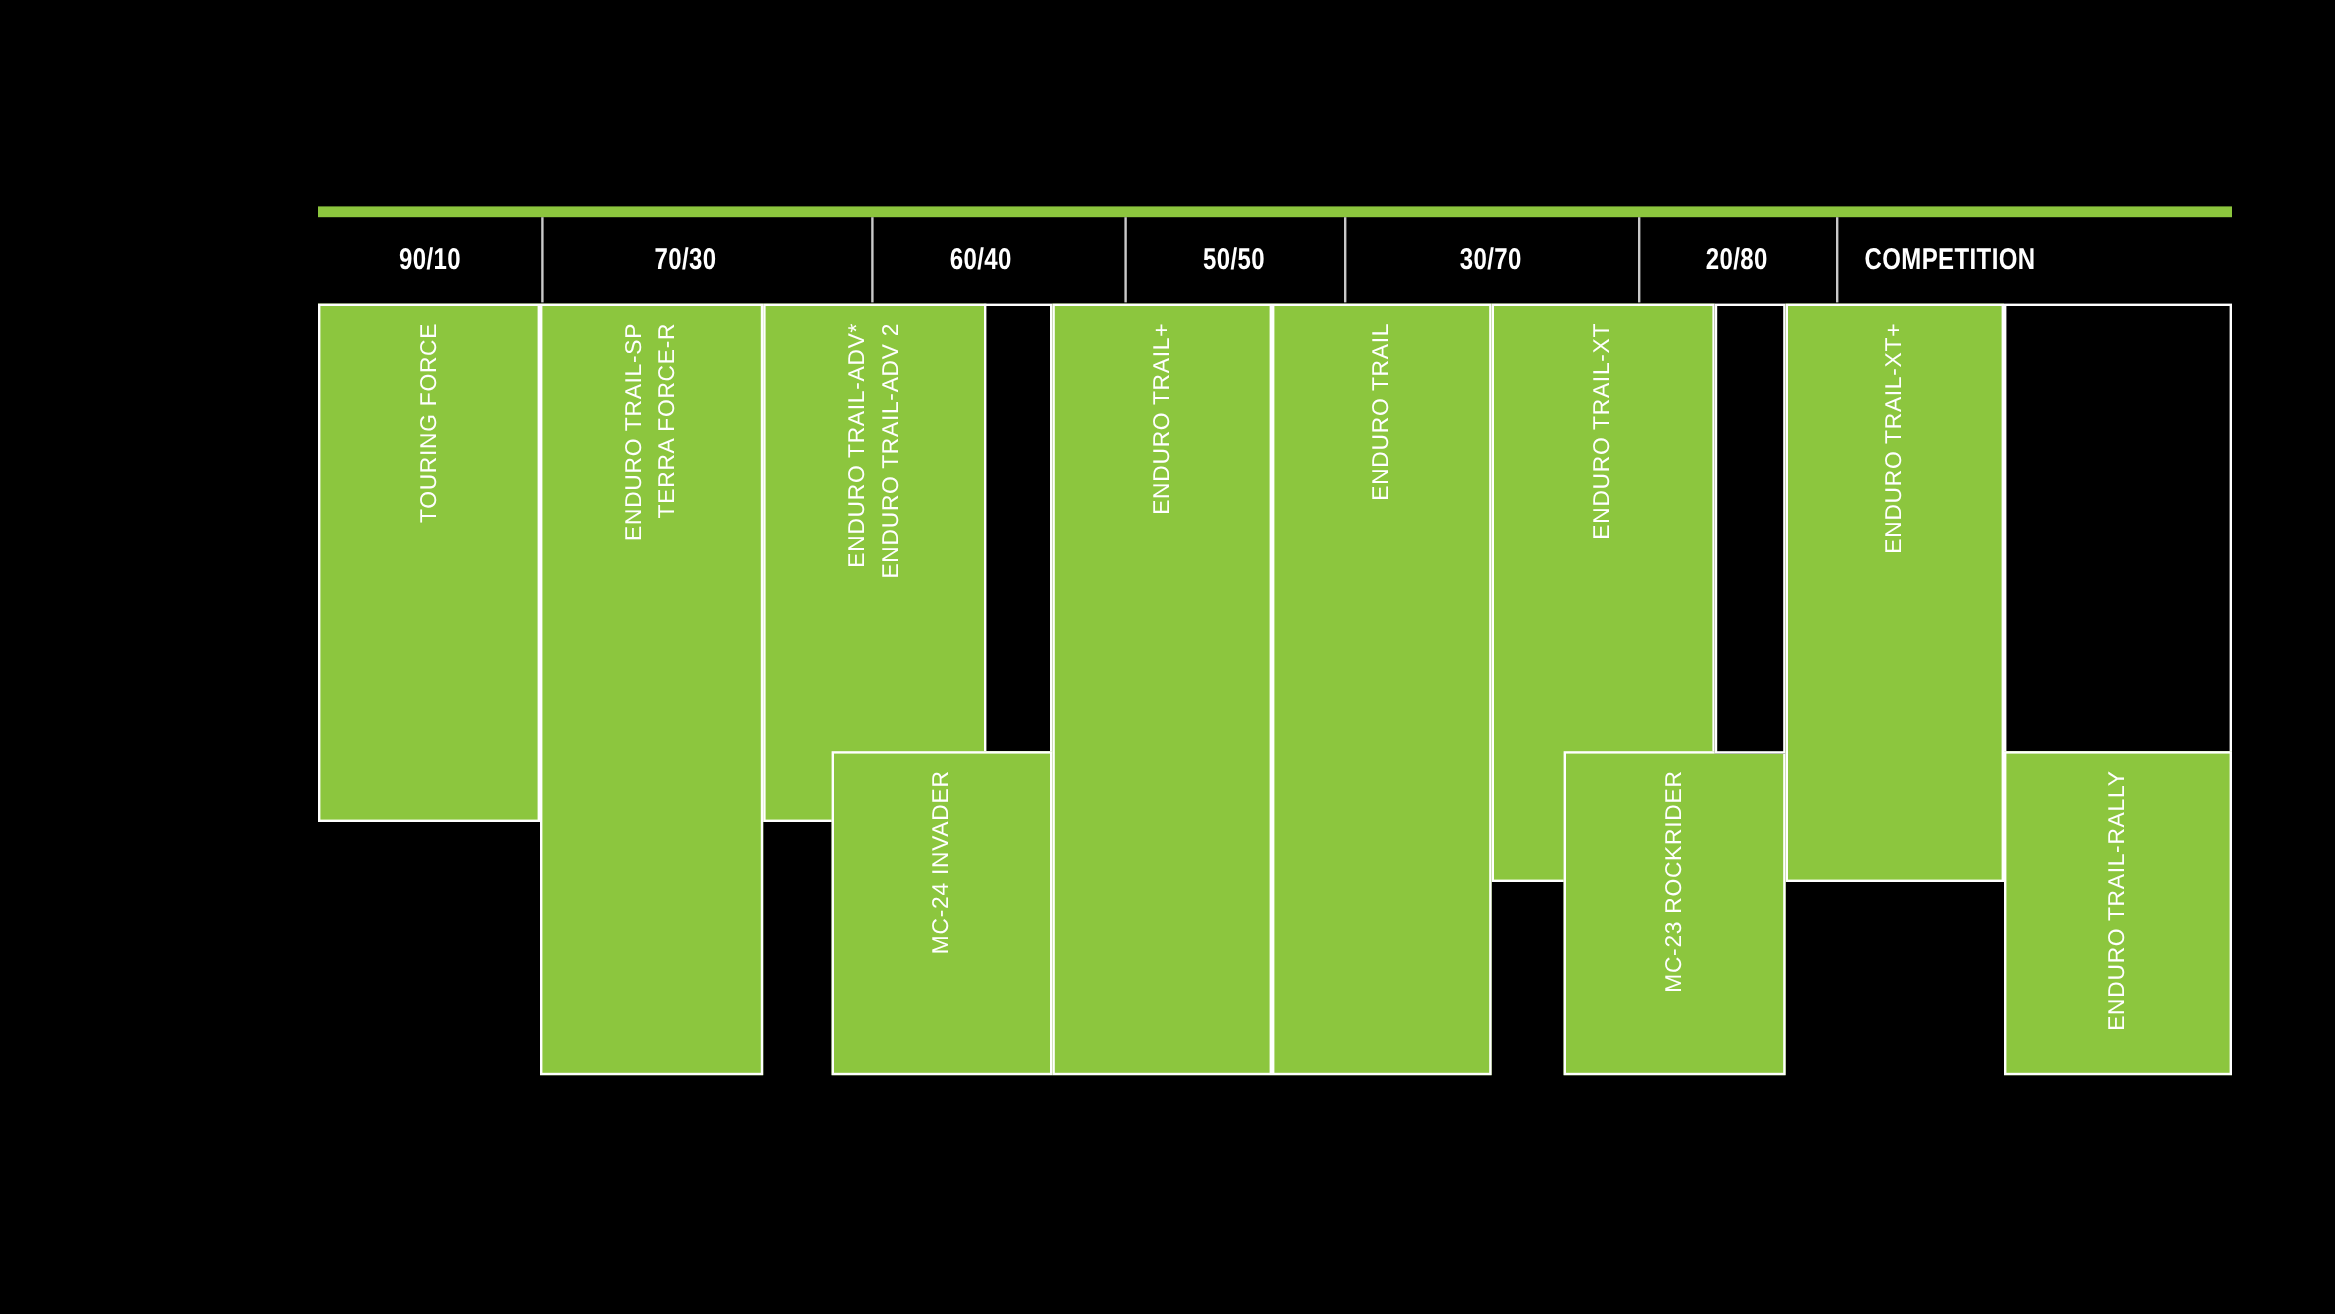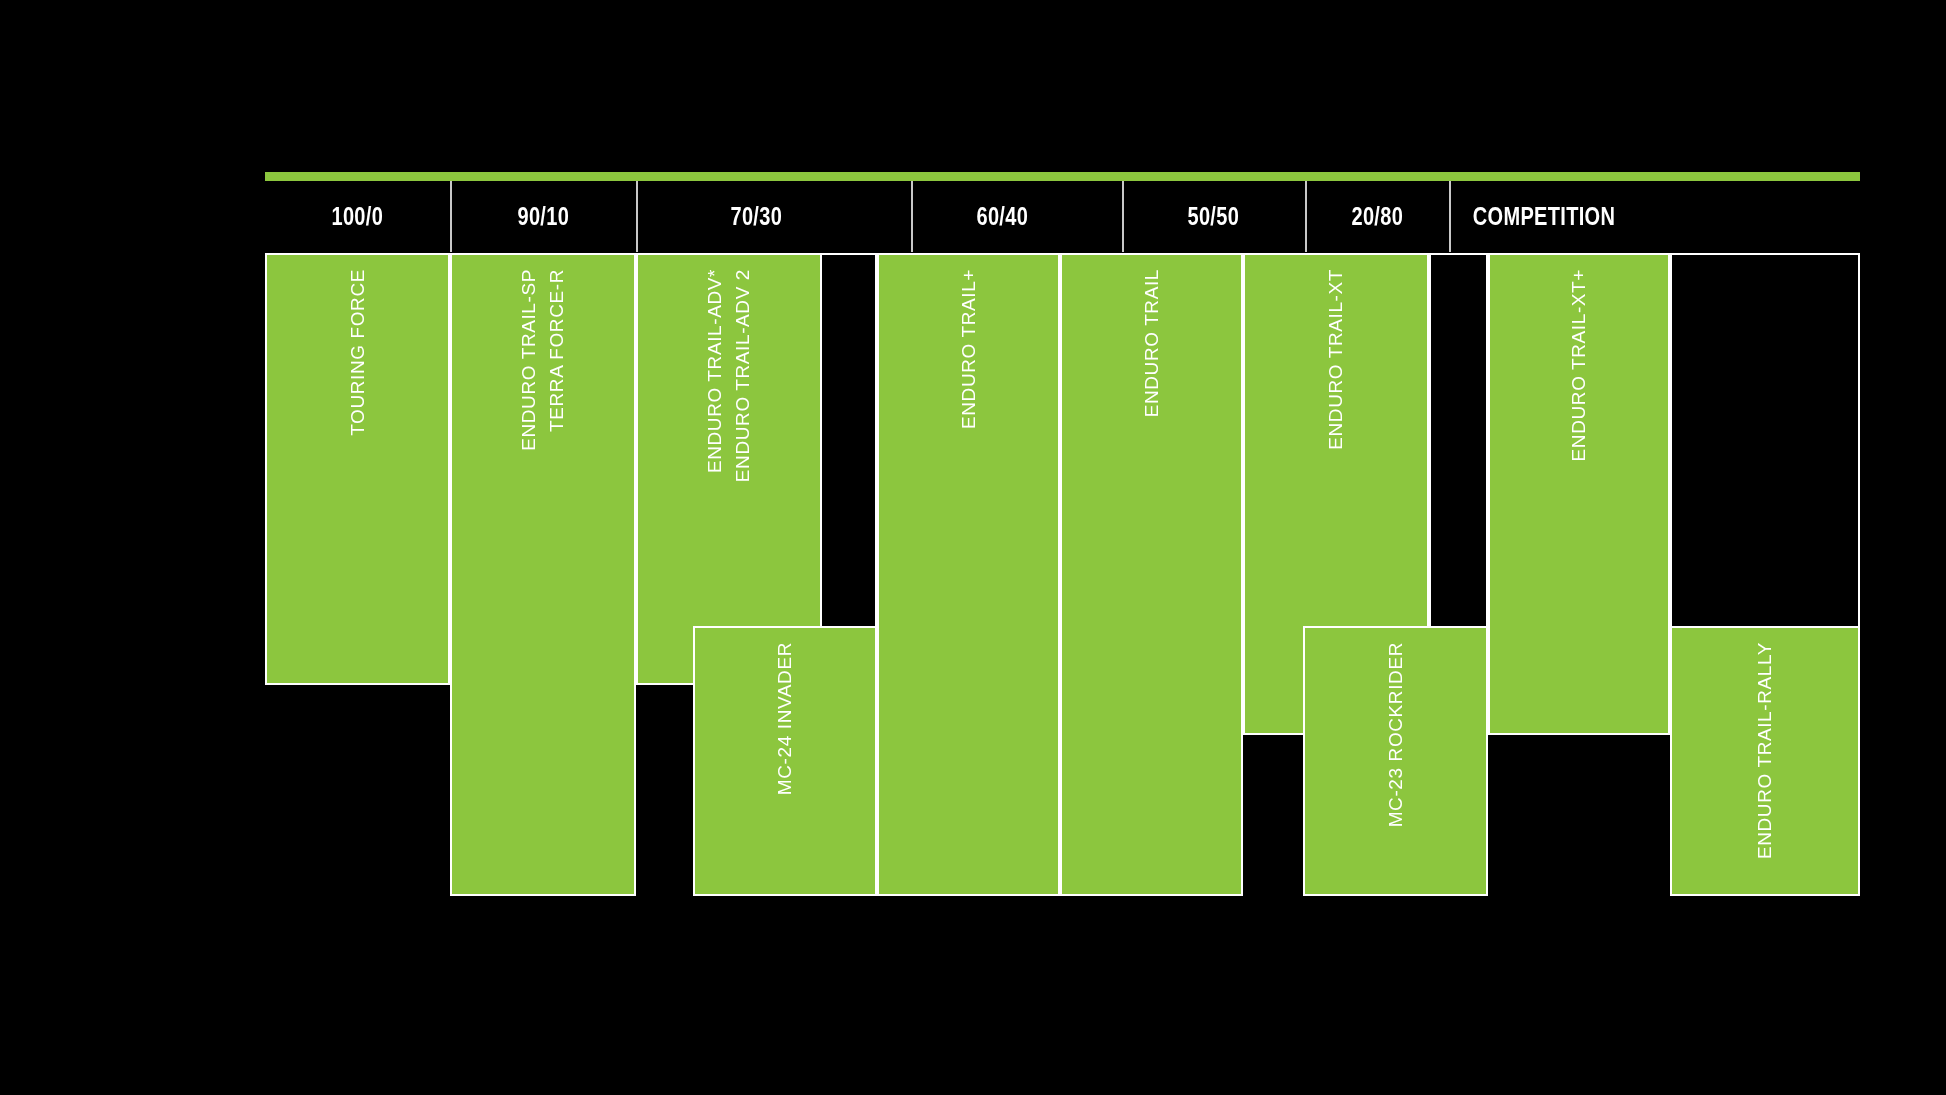--- a/index.html
+++ b/index.html
@@ -97,36 +97,36 @@
 </style>
 </head>
 <body>
 
 <div id="stage">
 
   <div class="accent-rule" style="left:265px; top:172px; width:1595px; height:9px;"></div>
 
   <div class="header-band" style="left:265px; top:181px; width:1595px; height:71px;">
 
-    <div class="header-cell-wrap" style="width:185px;">
-      <span class="header-cell">100/0</span>
-    </div>
     <div class="header-cell-wrap" style="width:186px;">
       <span class="header-cell">90/10</span>
     </div>
     <div class="header-cell-wrap" style="width:241px;">
       <span class="header-cell">70/30</span>
     </div>
     <div class="header-cell-wrap" style="width:183px;margin-left:34px;">
       <span class="header-cell">60/40</span>
     </div>
     <div class="header-cell-wrap" style="width:183px;margin-left:28px;">
       <span class="header-cell">50/50</span>
     </div>
-    <div class="header-cell-wrap" style="width:144px;">
+    <div class="header-cell-wrap" style="width:245px;">
+      <span class="header-cell">30/70</span>
+    </div>
+    <div class="header-cell-wrap" style="width:165px;">
       <span class="header-cell">20/80</span>
     </div>
     <div class="header-cell-wrap" style="width:190px;">
       <span class="header-cell">COMPETITION</span>
     </div>
   </div>
 
   <div class="chart-body" style="left:0px; top:0px; width:1946px; height:1095px;">
 
     <div class="bar" style="left:265px; top:253px; width:185px; height:432px;">

